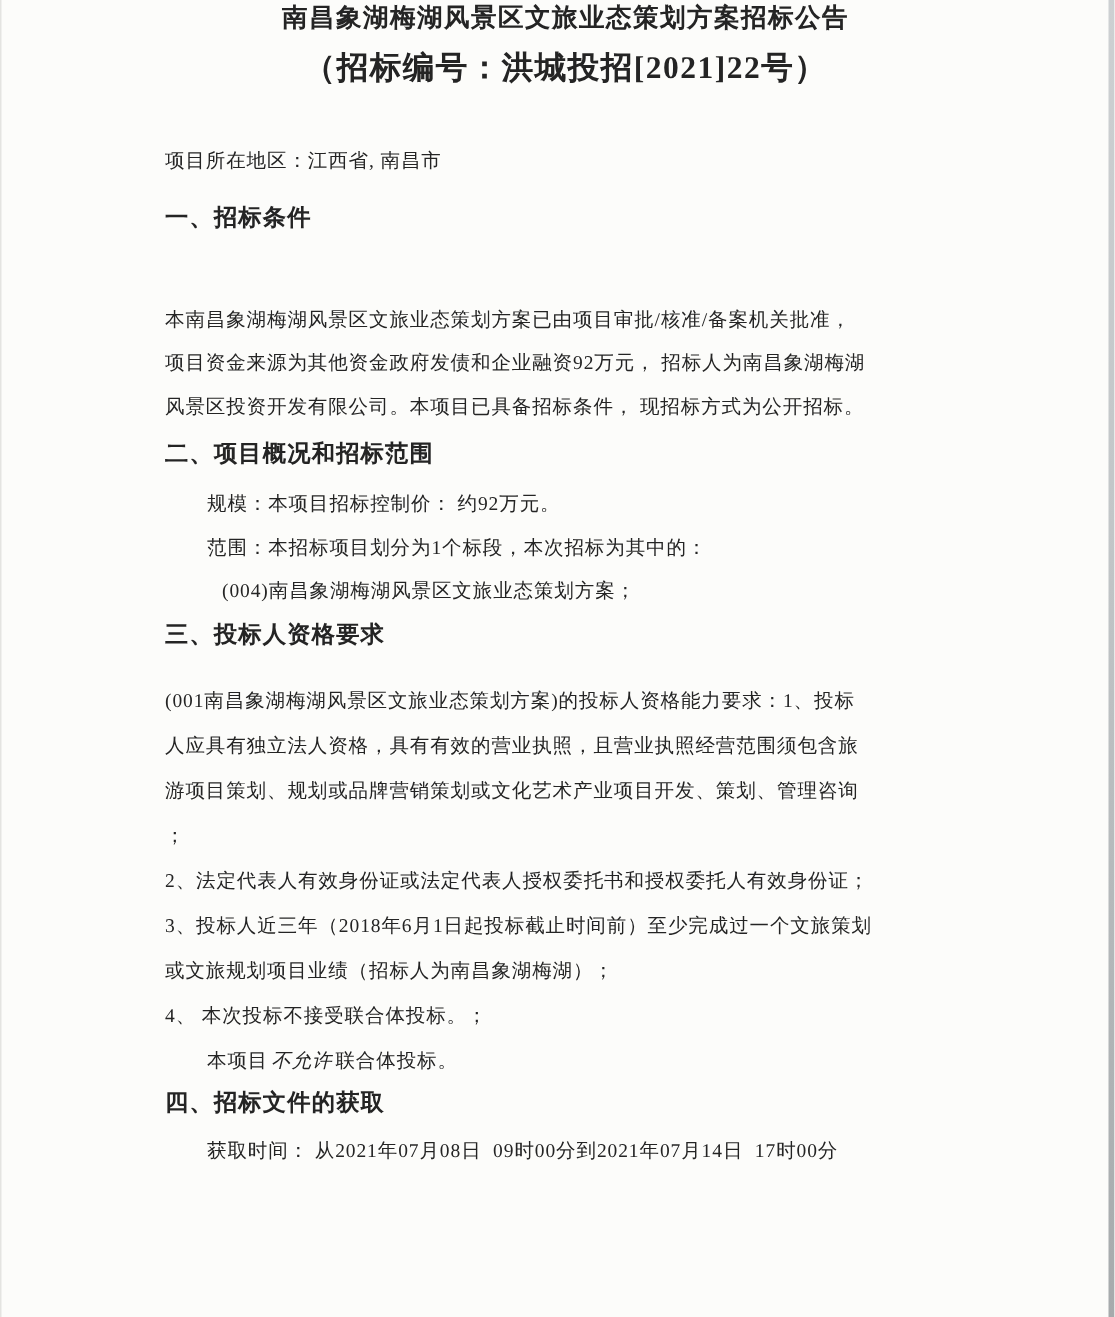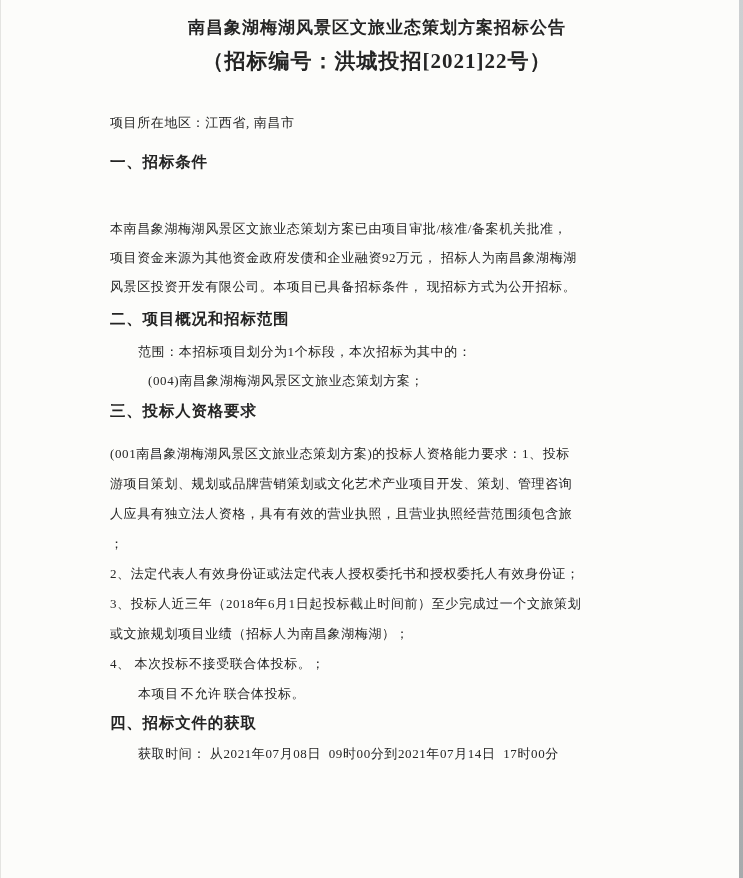--- a/index.html
+++ b/index.html
@@ -28,21 +28,21 @@
     left:110px;top:0;
     width:534px;
   }
   .line{
     font-size:13px;
     line-height:29px;
     letter-spacing:0.6px;
     white-space:pre-wrap;
   }
   .doc-title{
-    padding-top:16px;
+    padding-top:0;
     font-size:17px;
     font-weight:bold;
     text-align:center;
     line-height:24px;
     letter-spacing:1px;
   }
   .doc-subtitle{
     margin-top:10px;
     font-size:21px;
     font-weight:bold;
@@ -66,21 +66,21 @@
   .h4{margin-top:2px;}
   .para1{margin-top:40px;}
   .s2-lines{margin-top:6px;}
   .para3{margin-top:16px;}
   .para3 .line{line-height:30px;}
   .consortium{line-height:30px;}
   .s4-lines{margin-top:4px;}
   .s4-lines .line{line-height:30px;}
   .indent-1{padding-left:28px;}
   .indent-2{padding-left:38px;}
-  .em-italic{padding:0 2px;}
+  .em-italic{font-style:italic;padding:0 2px;}
 </style>
 </head>
 <body>
 
 <div class="page">
   <div class="scan-edge-left"></div>
   <div class="scan-edge-right"></div>
 
   <div class="content">
 
@@ -94,30 +94,31 @@
 
     <div class="para1">
       <div class="line">本南昌象湖梅湖风景区文旅业态策划方案已由项目审批/核准/备案机关批准，</div>
       <div class="line">项目资金来源为其他资金政府发债和企业融资92万元， 招标人为南昌象湖梅湖</div>
       <div class="line">风景区投资开发有限公司。本项目已具备招标条件， 现招标方式为公开招标。</div>
     </div>
 
     <div class="heading h2">二、项目概况和招标范围</div>
 
     <div class="s2-lines">
+      <div class="line indent-1">规模：本项目招标控制价： 约92万元。</div>
       <div class="line indent-1">范围：本招标项目划分为1个标段，本次招标为其中的：</div>
       <div class="line indent-2">(004)南昌象湖梅湖风景区文旅业态策划方案；</div>
     </div>
 
     <div class="heading h3">三、投标人资格要求</div>
 
     <div class="para3">
       <div class="line">(001南昌象湖梅湖风景区文旅业态策划方案)的投标人资格能力要求：1、投标</div>
+      <div class="line">人应具有独立法人资格，具有有效的营业执照，且营业执照经营范围须包含旅</div>
       <div class="line">游项目策划、规划或品牌营销策划或文化艺术产业项目开发、策划、管理咨询</div>
-      <div class="line">人应具有独立法人资格，具有有效的营业执照，且营业执照经营范围须包含旅</div>
       <div class="line">；</div>
       <div class="line">2、法定代表人有效身份证或法定代表人授权委托书和授权委托人有效身份证；</div>
       <div class="line">3、投标人近三年（2018年6月1日起投标截止时间前）至少完成过一个文旅策划</div>
       <div class="line">或文旅规划项目业绩（招标人为南昌象湖梅湖）；</div>
       <div class="line">4、 本次投标不接受联合体投标。；</div>
       <div class="line indent-1 consortium"><span>本项目</span><span class="em-italic">不允许</span><span>联合体投标。</span></div>
     </div>
 
     <div class="heading h4">四、招标文件的获取</div>
 

